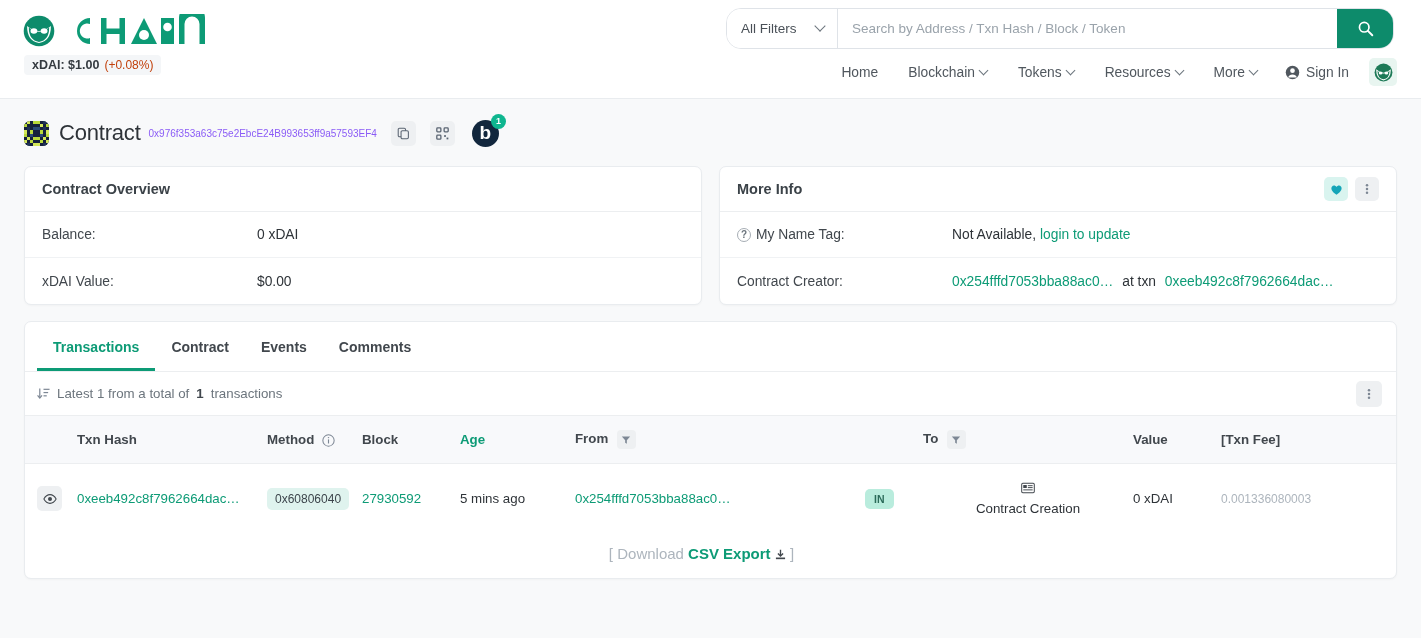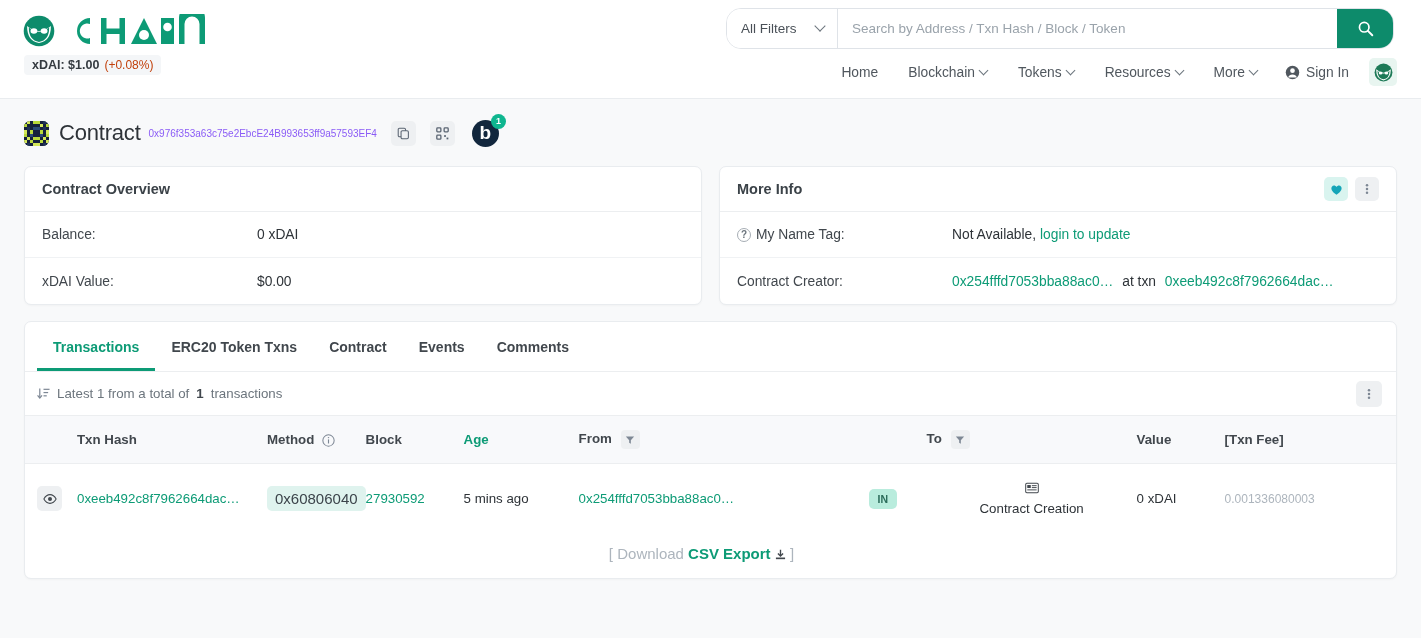--- a/index.html
+++ b/index.html
@@ -309,21 +309,21 @@
     display: flex; align-items: center; justify-content: center;
     cursor: pointer;
   }
   .hash-lnk { color: #0d9b76; text-decoration: none; cursor: pointer; }
   .method-pill {
     display: inline-block;
     background: #dff3ee;
     color: #3c444b;
     border-radius: 5px;
     padding: 4px 8px;
-    font-size: 15px;
+    font-size: 12px;
   }
   .in-pill {
     display: inline-block;
     background: #b9ecdd;
     color: #2b6b5a;
     border-radius: 5px;
     padding: 4px 9px;
     font-size: 10.5px;
     font-weight: 700;
   }
@@ -550,21 +550,20 @@
           <span style="margin:0 5px;">at txn</span>
           <a class="lnk">0xeeb492c8f7962664dac…</a>
         </span>
       </div>
     </div>
   </div>
 
   <div class="panel">
     <div class="tabs">
       <div class="tab active">Transactions</div>
-      <div class="tab">ERC20 Token Txns</div>
       <div class="tab">Contract</div>
       <div class="tab">Events</div>
       <div class="tab">Comments</div>
     </div>
 
     <div class="tablebar">
       <div class="tbl-count">
         <svg width="13" height="13" viewBox="0 0 14 14">
           <line x1="3" y1="1.5" x2="3" y2="11.5" stroke="#7d8794" stroke-width="1.3"></line>
           <path d="M0.6 9 L3 12 L5.4 9" fill="none" stroke="#7d8794" stroke-width="1.3"></path>

